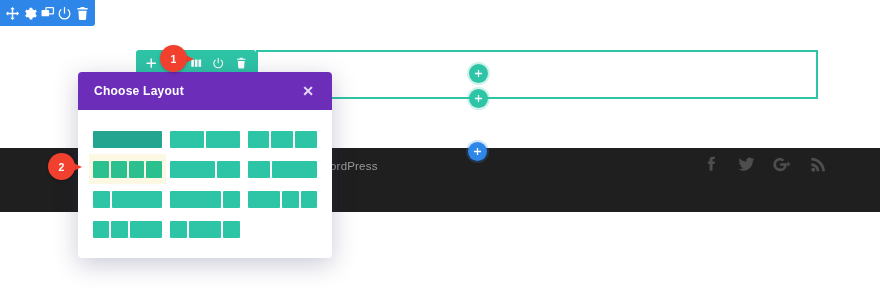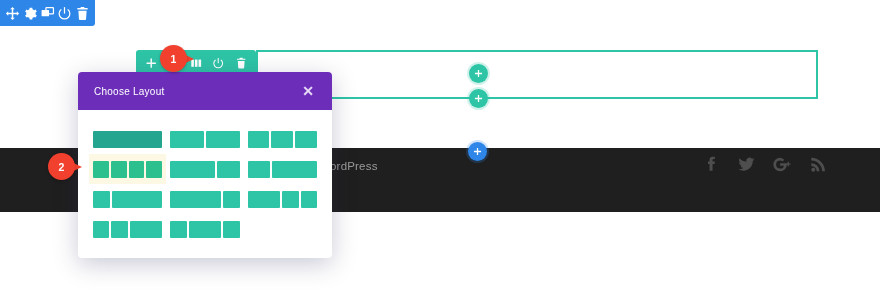--- a/index.html
+++ b/index.html
@@ -83,21 +83,21 @@
     border-radius:4px;overflow:hidden;
     box-shadow:0 6px 24px rgba(40,40,90,.25);
     background:#ffffff;
   }
   #layout-modal-header{
     height:38px;background:#6c2eb9;
     display:flex;align-items:center;justify-content:space-between;
     padding:0 16px;box-sizing:border-box;
   }
   #layout-modal-title{
-    color:#ffffff;font-size:10px;font-weight:normal;letter-spacing:.25px;
+    color:#ffffff;font-size:12px;font-weight:bold;letter-spacing:.25px;
   }
   #layout-modal-close{
     color:#e7d9f7;font-size:14px;line-height:1;cursor:pointer;
     font-weight:bold;padding:2px 2px;
   }
   #layout-modal-body{
     padding:14px 11px 10px 11px;
     display:flex;flex-wrap:wrap;
     box-sizing:border-box;
   }

